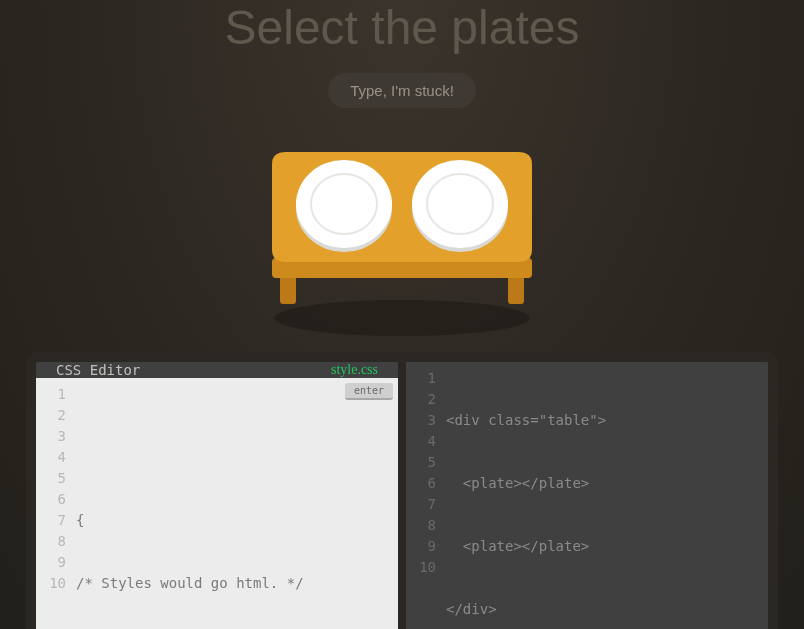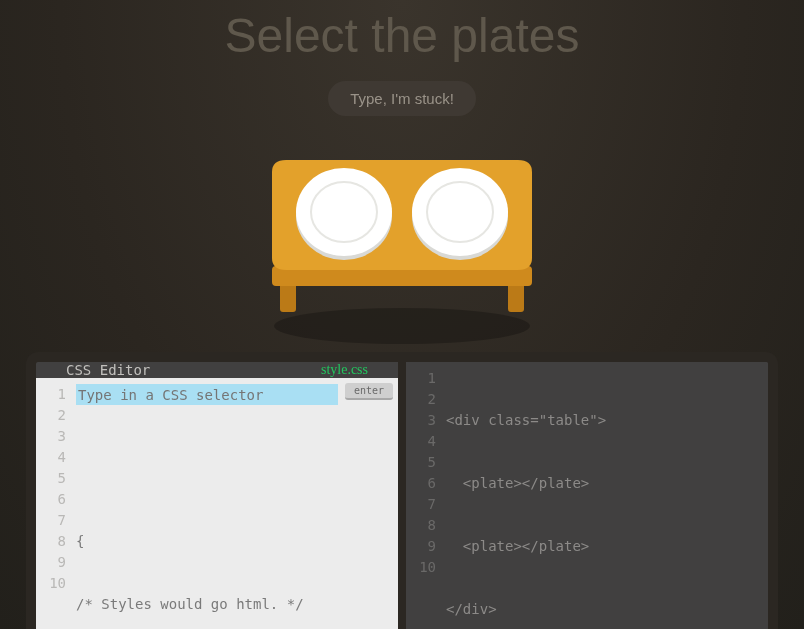--- a/index.html
+++ b/index.html
@@ -14,21 +14,20 @@
     width: 100%;
     height: 100%;
     display: flex;
     flex-direction: column;
     align-items: center;
   }
   .title {
     font-size: 48px;
     font-weight: 400;
     color: #5f584c;
-    margin-top: 8px;
   }
   .help-btn {
     margin-top: 18px;
     background: #3f3933;
     color: #9a9389;
     border: none;
     border-radius: 18px;
     padding: 9px 22px;
     font-size: 15px;
     cursor: pointer;
@@ -62,21 +61,21 @@
     min-width: 0;
   }
   .pane.left {
     border-right: 8px solid #2b2722;
   }
   .pane-header {
     height: 38px;
     display: flex;
     align-items: center;
     justify-content: space-between;
-    padding: 0 30px;
+    padding: 0 20px;
     font-family: "Menlo", "Consolas", monospace;
     font-size: 14px;
   }
   .pane-header .label { color: #c2c0bd; }
   .pane-header .fname { color: #22c55e; font-family: Liberation Serif, serif; }
   .code-area {
     flex: 1;
     display: flex;
     font-family: "Menlo", "Consolas", monospace;
     font-size: 14px;
@@ -182,21 +181,20 @@
           <span class="gline">3</span>
           <span class="gline">4</span>
           <span class="gline">5</span>
           <span class="gline">6</span>
           <span class="gline">7</span>
           <span class="gline">8</span>
           <span class="gline">9</span>
           <span class="gline">10</span>
         </div>
         <div class="codebody">
-          <input class="input-highlight" placeholder="Type in a CSS selector" style="">
           <button class="enter-btn">enter</button>
           <span class="cline">&nbsp;</span>
           <span class="cline">{</span>
           <span class="cline">/* Styles would go html. */</span>
           
           
           
           
           
           

